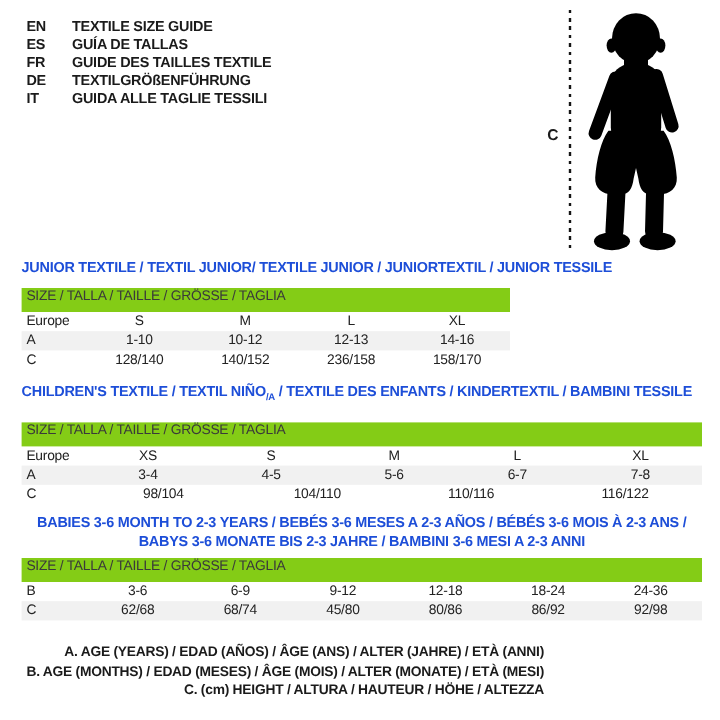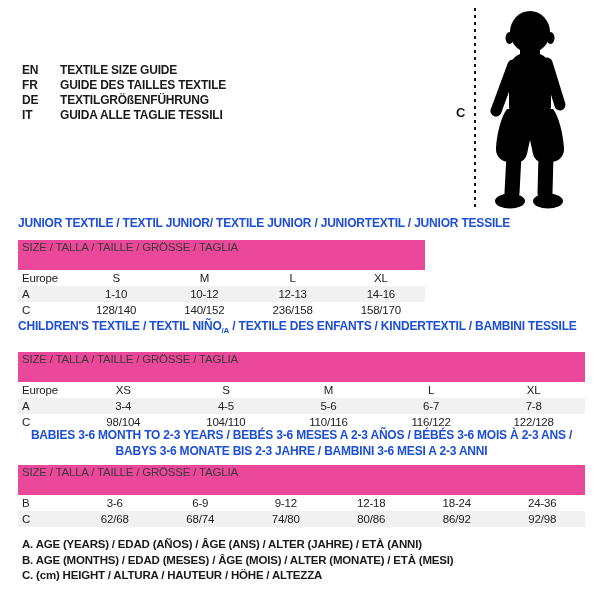--- a/index.html
+++ b/index.html
@@ -4,66 +4,70 @@
 <style>
   html,body { margin:0; padding:0; }
   body {
     width:600px; height:600px; position:relative; overflow:hidden;
     background:#ffffff; color:#1a1a1a;
     font-family:"Liberation Sans", sans-serif;
     -webkit-font-smoothing:antialiased;
   }
 
   
-  .lang-list { position:absolute; left:22px; top:15px;margin-top:48px; }
+  .lang-list { position:absolute; left:22px; top:15px; }
   .lang-row { display:flex; height:15px; line-height:15px;
               font-weight:bold; font-size:12px; letter-spacing:-0.2px; }
   .lang-code { width:38px; }
 
   
   .dash-line { position:absolute; left:474px; top:8px; width:2px; height:201px;
                background:repeating-linear-gradient(to bottom,#141414 0 3px, transparent 3px 7px); }
   .figure-label { position:absolute; left:456px; top:105px;
                   font-weight:bold; font-size:13px; }
   .baby { position:absolute; left:483px; top:5px; width:96px; height:206px; }
 
   
   .tbl { position:absolute; left:18px; }
   .tbl-title { font-weight:bold; font-size:12px; letter-spacing:-0.2px;
                line-height:13px; color:#1d4ed8; white-space:nowrap; }
   .tbl-title .sub { font-size:8px; vertical-align:sub; }
   .tbl-title2 { line-height:16px;text-align:center; }
-  .size-bar { background:#ec4899; height:30px; line-height:14px;
+  .size-bar { background:#84cc16; height:20px; line-height:14px;
               font-size:11.5px; color:#3a3a3a; padding-left:4px;
               letter-spacing:-0.2px; }
   .trow { display:flex; height:16px; line-height:16px; font-size:11.5px;
           color:#222; letter-spacing:-0.2px; }
   .trow.shaded { background:#f1f1f1; }
   .tlabel { width:54px; padding-left:4px; box-sizing:border-box; }
   .tcell { flex:1; text-align:center; }
 
   .t1 { top:217px; width:407px; }
   .t1 .gap { height:10px; }
   .t2 { top:320px; width:567px; }
   .t2 .gap { height:15px; }
   .t3 { top:427px; width:567px; }
   .t3 .gap { height:6px; }
 
   
   .footnotes { position:absolute; left:22px; top:537px; }
   .footnote { font-weight:bold; font-size:11.5px; line-height:15.5px;
-              letter-spacing:-0.2px; white-space:nowrap; }
+              letter-spacing:-0.2px; white-space:nowrap;text-align:right; }
 </style>
 </head>
 <body>
 
 <div class="lang-list">
   <div class="lang-row">
     <span class="lang-code">EN</span>
     <span class="lang-title">TEXTILE SIZE GUIDE</span>
+  </div>
+  <div class="lang-row">
+    <span class="lang-code">ES</span>
+    <span class="lang-title">GUÍA DE TALLAS</span>
   </div>
   <div class="lang-row">
     <span class="lang-code">FR</span>
     <span class="lang-title">GUIDE DES TAILLES TEXTILE</span>
   </div>
   <div class="lang-row">
     <span class="lang-code">DE</span>
     <span class="lang-title">TEXTILGRÖßENFÜHRUNG</span>
   </div>
   <div class="lang-row">
@@ -145,21 +149,20 @@
     <span class="tcell">5-6</span>
     <span class="tcell">6-7</span>
     <span class="tcell">7-8</span>
   </div>
   <div class="trow">
     <span class="tlabel">C</span>
     <span class="tcell">98/104</span>
     <span class="tcell">104/110</span>
     <span class="tcell">110/116</span>
     <span class="tcell">116/122</span>
-    <span class="tcell">122/128</span>
   </div>
 </div>
 
 <div class="tbl t3">
   <div class="tbl-title tbl-title2">BABIES 3-6 MONTH TO 2-3 YEARS / BEBÉS 3-6 MESES A 2-3 AÑOS / BÉBÉS 3-6 MOIS À 2-3 ANS /</div>
   <div class="tbl-title tbl-title2">BABYS 3-6 MONATE BIS 2-3 JAHRE / BAMBINI 3-6 MESI A 2-3 ANNI</div>
   <div class="gap"></div>
   <div class="size-bar">SIZE / TALLA / TAILLE / GRÖSSE / TAGLIA</div>
   <div class="trow">
     <span class="tlabel">B</span>
@@ -167,21 +170,21 @@
     <span class="tcell">6-9</span>
     <span class="tcell">9-12</span>
     <span class="tcell">12-18</span>
     <span class="tcell">18-24</span>
     <span class="tcell">24-36</span>
   </div>
   <div class="trow shaded">
     <span class="tlabel">C</span>
     <span class="tcell">62/68</span>
     <span class="tcell">68/74</span>
-    <span class="tcell">74/80</span>
+    <span class="tcell">45/80</span>
     <span class="tcell">80/86</span>
     <span class="tcell">86/92</span>
     <span class="tcell">92/98</span>
   </div>
 </div>
 
 <div class="footnotes">
   <div class="footnote">A. AGE (YEARS) / EDAD (AÑOS) / ÂGE (ANS) / ALTER (JAHRE) / ETÀ (ANNI)</div>
   <div class="footnote">B. AGE (MONTHS) / EDAD (MESES) / ÂGE (MOIS) / ALTER (MONATE) / ETÀ (MESI)</div>
   <div class="footnote">C. (cm) HEIGHT / ALTURA / HAUTEUR / HÖHE / ALTEZZA</div>

